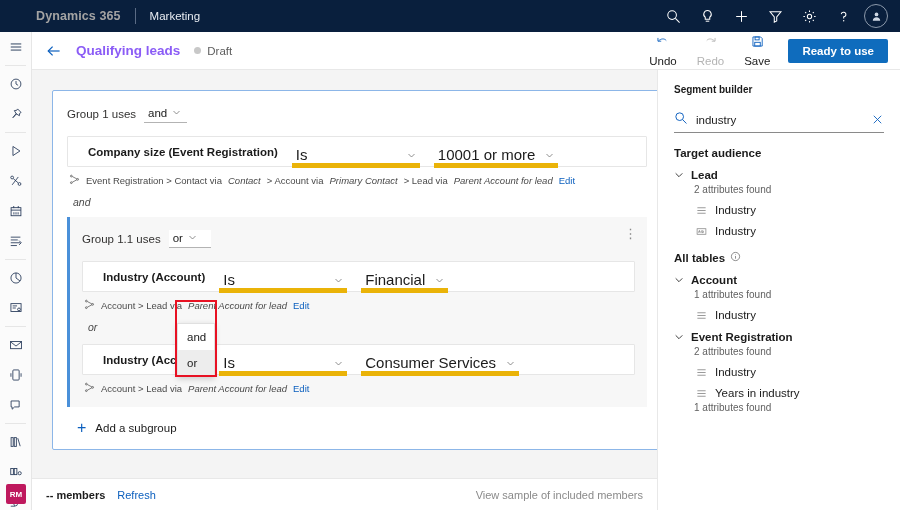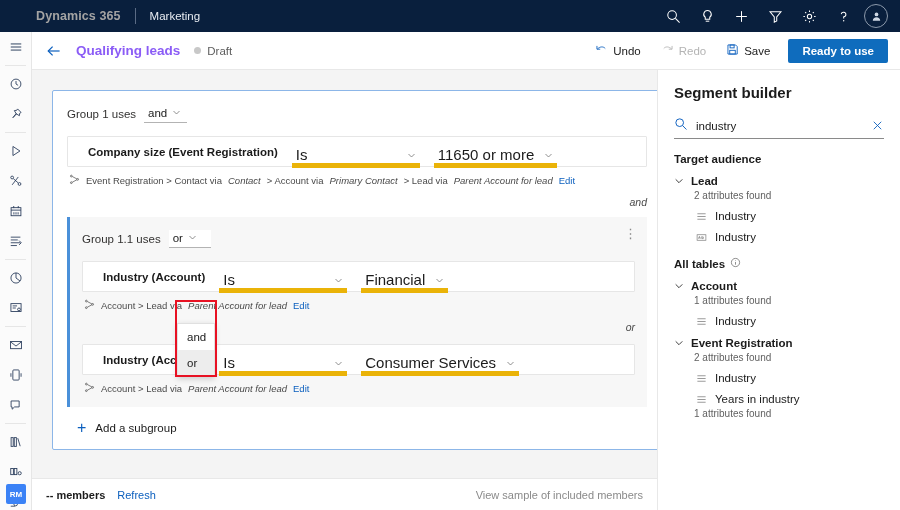--- a/index.html
+++ b/index.html
@@ -44,21 +44,21 @@
     position: absolute; top: 32px; left: 0; width: 32px; height: 478px;
     background: #fbfbfb; border-right: 1px solid #e6e6e6;
   }
   .rail-item {
     height: 30px; display: flex; align-items: center; justify-content: center;
     color: #2a3d5c;
   }
   .rail-sep { height: 1px; background: #e6e6e6; margin: 3px 5px; }
   .rail-avatar {
     position: absolute; bottom: 6px; left: 6px; width: 20px; height: 20px;
-    background: #3b82f6; border-radius: 2px; color: #fff; font-size: 8px;
+    background: #be185d; border-radius: 2px; color: #fff; font-size: 8px;
     font-weight: bold; display: flex; align-items: center; justify-content: center;
   }
 
   
   .cmdbar {
     position: absolute; top: 32px; left: 32px; width: 868px; height: 38px;
     background: #ffffff; border-bottom: 1px solid #e8e8e8;
     display: flex; align-items: center;
   }
   .back-arrow { margin-left: 14px; color: #0b5fbe; display: flex; }
@@ -67,39 +67,38 @@
   }
   .status-dot {
     width: 7px; height: 7px; border-radius: 50%; background: #c8c8c8;
     margin-left: 14px;
   }
   .status-text { margin-left: 6px; font-size: 11.5px; color: #5d5d5d; }
   .cmd-right { margin-left: auto; display: flex; align-items: center; padding-right: 12px; }
   .cmd-btn {
     display: flex; align-items: center; gap: 5px; font-size: 11.5px;
     color: #1b1b1b; padding: 4px 10px; background: none; border: none;
-    font-family: inherit; cursor: pointer;
+    font-family: inherit; cursor: pointer; flex-direction: column;
   }
   .cmd-btn.disabled { color: #b4b4b4; }
   .primary-btn {
     background: #0f6cbd; color: #fff; font-size: 11.5px; font-weight: bold;
     border: none; border-radius: 2px; padding: 6px 14px; margin-left: 8px;
     font-family: inherit; cursor: pointer; text-align: center;
   }
 
   
   .canvas {
     position: absolute; top: 70px; left: 32px; width: 625px; height: 408px;
     background: #f4f4f4; overflow: hidden;
   }
   .builder-card {
     position: absolute; top: 20px; left: 20px; width: 610px;
     border: 1px solid #8cb6e8; background: #ffffff; border-radius: 2px;
     padding: 12px 14px 14px 14px;
-    text-align: right;
   }
   .grp-head { display: flex; align-items: center; height: 22px; }
   .grp-label { font-size: 11.5px; color: #323130; }
   .op-select {
     margin-left: 8px; display: inline-flex; align-items: center; gap: 5px;
     font-size: 11.5px; color: #1b1b1b; border-bottom: 1px solid #b3b3b3;
     padding: 2px 6px 3px 4px; min-width: 42px; background: #fff; cursor: pointer;
   }
   .cond-row {
     margin-top: 11px; border: 1px solid #e6e6e6; background: #fff;
@@ -163,21 +162,21 @@
   .members { font-size: 11px; font-weight: bold; color: #1b1b1b; }
   .refresh { font-size: 11px; color: #0b5fbe; margin-left: 12px; cursor: pointer; }
   .view-sample { margin-left: auto; font-size: 11px; color: #8a8a8a; cursor: pointer; }
 
   
   .rpanel {
     position: absolute; top: 70px; left: 657px; width: 243px; height: 440px;
     background: #ffffff; border-left: 1px solid #e8e8e8;
     padding: 14px 16px 0 16px; overflow: hidden;
   }
-  .rp-title { font-size: 15px; font-weight: bold; color: #1b1b1b; }
+  .rp-title { font-size: 10px; font-weight: bold; color: #1b1b1b; }
   .rp-sub { font-size: 10.5px; color: #616161; margin-top: 8px; line-height: 14px; }
   .rp-search {
     margin-top: 12px; display: flex; align-items: center; height: 26px;
     border-bottom: 1px solid #8a8a8a; gap: 8px;
   }
   .rp-search input {
     border: none; outline: none; font-size: 11.5px; color: #1b1b1b;
     font-family: inherit; flex: 1; background: transparent;
   }
   .rp-clear { color: #0b5fbe; cursor: pointer; display: flex; }
@@ -418,21 +417,21 @@
         <span class="cond-attr">Company size (Event Registration)</span>
         <span class="cond-sel op">
           <span>Is</span>
           <span>
             <svg width="9" height="9" viewBox="0 0 12 12" fill="none" stroke="#6b6b6b" stroke-width="1">
                 <path d="M2 4l4 4 4-4"></path>
               </svg>
           </span>
         </span>
         <span class="cond-sel val">
-          <span>11650 or more</span>
+          <span>10001 or more</span>
           <span>
             <svg width="9" height="9" viewBox="0 0 12 12" fill="none" stroke="#6b6b6b" stroke-width="1">
                 <path d="M2 4l4 4 4-4"></path>
               </svg>
           </span>
         </span>
       </div>
 
       <div class="path-line">
         <span>

